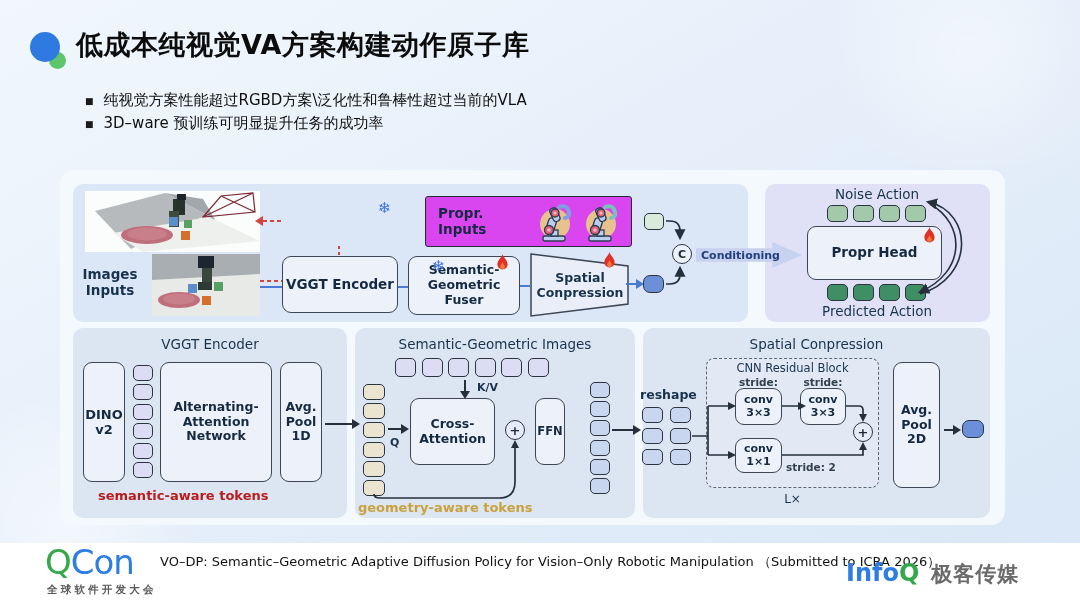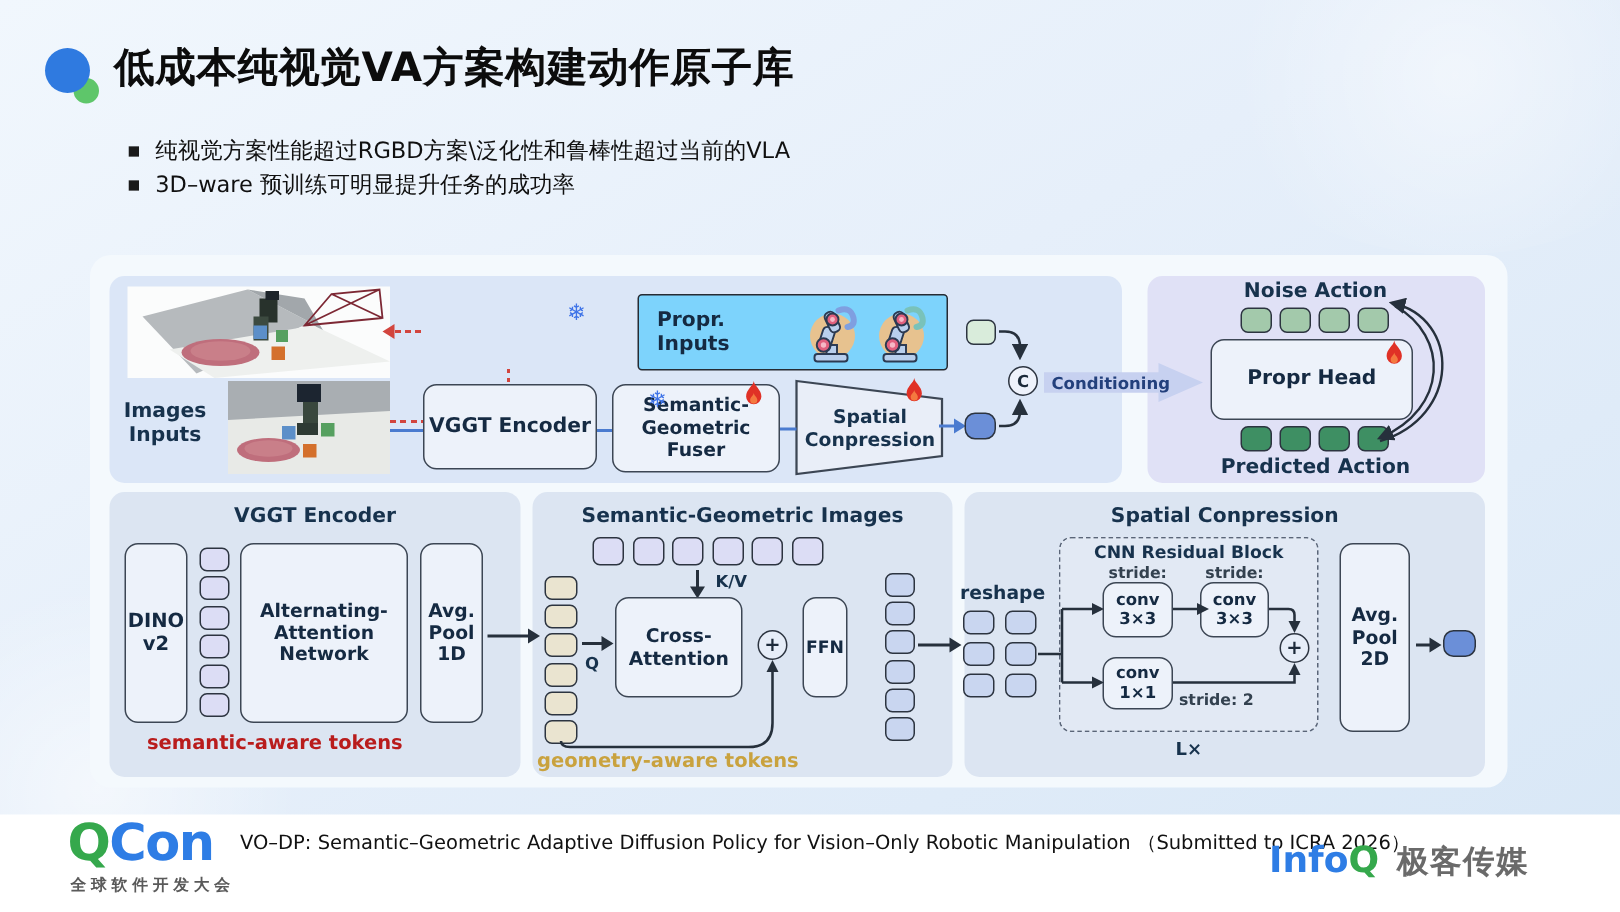--- a/index.html
+++ b/index.html
@@ -15,21 +15,21 @@
 .bullet-sq{font-size:9px;color:#1a1a1a}
 
 .diagram{left:60px;top:170px;width:945px;height:355px;background:#f4f9fd;border-radius:14px;position:absolute}
 .panel{position:absolute;border-radius:10px}
 #pTL{left:13px;top:14px;width:675px;height:138px;background:#dbe6f7}
 #pTR{left:705px;top:14px;width:225px;height:138px;background:#e0e1f6}
 #pB1{left:13px;top:158px;width:274px;height:190px;background:#dce5f2}
 #pB2{left:295px;top:158px;width:280px;height:190px;background:#dce5f2}
 #pB3{left:583px;top:158px;width:347px;height:190px;background:#dce5f2}
 .dbox{position:absolute;background:#edf2fa;border:1.5px solid #3c4654;border-radius:9px;display:flex;align-items:center;justify-content:center;text-align:center;font-weight:700;color:#152a42;line-height:1.18;white-space:pre-line}
-.phead{position:absolute;font-weight:700;font-size:13.5px;text-align:center;color:#17324d}
+.phead{position:absolute;font-weight:400;font-size:13.5px;text-align:center;color:#17324d}
 .lbl{position:absolute;font-weight:700;color:#17324d}
 .ml{white-space:pre-line}
 .tokrow,.tokcol{position:absolute;display:flex}
 .tokcol{flex-direction:column}
 .tok{border:1.5px solid #2c3440;border-radius:5px;flex:0 0 auto}
 #semCol{gap:3.4px}#semCol .tok{width:20px;height:16px;background:#dcddf5}
 #fusTop{gap:5.5px}#fusTop .tok{width:21px;height:19px;background:#dcddf5}
 #fusTan{gap:3.2px}#fusTan .tok{width:22px;height:16px;background:#eae4d0}
 #fusBlue{gap:3.2px}#fusBlue .tok{width:20px;height:16px;background:#c9d6f0}
 #cmpGrid{position:absolute;display:grid;grid-template-columns:repeat(2,21px);gap:5px 7px}
@@ -51,21 +51,21 @@
 .plus-circle{position:absolute;width:20px;height:20px;border:1.5px solid #2c3440;border-radius:50%;background:#e6edf8;display:flex;align-items:center;justify-content:center;font-weight:700;font-size:13px;color:#1c2a3a;z-index:3}
 .c-circle{position:absolute;width:20px;height:20px;border:1.5px solid #2c3440;border-radius:50%;background:#eef2fb;display:flex;align-items:center;justify-content:center;font-weight:700;font-size:11px;color:#1c2a3a;z-index:3}
 .snow{position:absolute;color:#3f74e8;font-size:15px;font-weight:700;text-shadow:0 0 1px #8a7bе0;z-index:4}
 .flame{position:absolute;width:15px;height:17px;z-index:4}
 .cond-arrow{position:absolute;left:636px;top:72px;width:106px;height:26px;background:#c7d1f0;clip-path:polygon(0 24%,72% 24%,72% 0,100% 50%,72% 100%,72% 76%,0 76%);display:flex;align-items:center;padding-left:5px;font-size:11px;font-weight:700;color:#23407c}
 .dashed-box{position:absolute;left:646px;top:188px;width:173px;height:130px;border:1.6px dashed #5a6578;border-radius:8px;background:rgba(255,255,255,.18)}
 .small-label{position:absolute;font-size:10.5px;color:#33414f;font-weight:600}
 .svgline{position:absolute;overflow:visible}
 
 .footer{position:absolute;left:0;top:543px;width:1080px;height:65px;background:#ffffff}
-.qcon-logo{position:absolute;left:45px;top:2px;font-size:34px;font-weight:700;letter-spacing:-1px;line-height:1}
+.qcon-logo{position:absolute;left:45px;top:2px;font-size:34px;font-weight:400;letter-spacing:-1px;line-height:1}
 .qcon-q{color:#35a84c}.qcon-con{color:#2e7de5}
 .qcon-tagline{position:absolute;left:47px;top:40px;font-size:10.5px;color:#5a5a5a;letter-spacing:3.2px;font-weight:600}
 .citation{position:absolute;left:160px;top:10px;font-size:13px;color:#111}
 .infoq{position:absolute;left:846px;top:18px;font-size:24px;font-weight:800;line-height:1;display:flex;align-items:flex-end}
 .infoq-info{color:#2e7de5}.infoq-q{color:#35a84c}
 .infoq-media{font-size:21px;color:#6a6a6a;font-weight:700;margin-left:12px;letter-spacing:1px}
 </style>
 </head>
 <body>
 
@@ -119,21 +119,21 @@
     <ellipse cx="27" cy="46" rx="21" ry="8" fill="#bf6e7c"></ellipse>
     <ellipse cx="27" cy="45" rx="16" ry="5.5" fill="#c97f89"></ellipse>
   </svg>
   <div class="lbl ml" style="left:10px;top:96px;width:80px;text-align:center;font-size:13.5px">Images
 Inputs</div>
 
   <span class="snow" style="left:318px;top:29px">❄</span>
   <div class="dbox" style="left:222px;top:86px;width:116px;height:57px;font-size:13.5px">VGGT Encoder</div>
   <span class="snow" style="left:372px;top:87px">❄</span>
 
-  <div class="dbox" style="left:365px;top:26px;width:207px;height:51px;border:1.6px solid #262b33;border-radius:3px;background:#7dd3fc;justify-content:space-between;padding:0 12px">
+  <div class="dbox" style="left:365px;top:26px;width:207px;height:51px;border:1.6px solid #262b33;border-radius:3px;background:#d946ef;justify-content:space-between;padding:0 12px">
     <span class="ml" style="font-size:13.5px;text-align:left">Propr.
 Inputs</span>
     <span style="display:flex;gap:8px">
       <svg width="38" height="40" viewBox="0 0 38 40">
         <circle cx="20" cy="22" r="15" fill="#e7c28f"></circle>
         <rect x="8" y="34" width="22" height="5" rx="2" fill="#b9cfed" stroke="#2c3a52" stroke-width="1.3"></rect>
         <rect x="16" y="28" width="7" height="6" fill="#b9cfed" stroke="#2c3a52" stroke-width="1.3"></rect>
         <rect x="12" y="16" width="8" height="16" rx="3" transform="rotate(18 16 24)" fill="#b9cfed" stroke="#2c3a52" stroke-width="1.3"></rect>
         <rect x="16" y="6" width="7" height="14" rx="3" transform="rotate(-25 19 12)" fill="#b9cfed" stroke="#2c3a52" stroke-width="1.3"></rect>
         <path d="M24,5 q8,-3 10,5 q1,5 -4,6" fill="none" stroke="#7f9fe0" stroke-width="4" stroke-linecap="round"></path>

